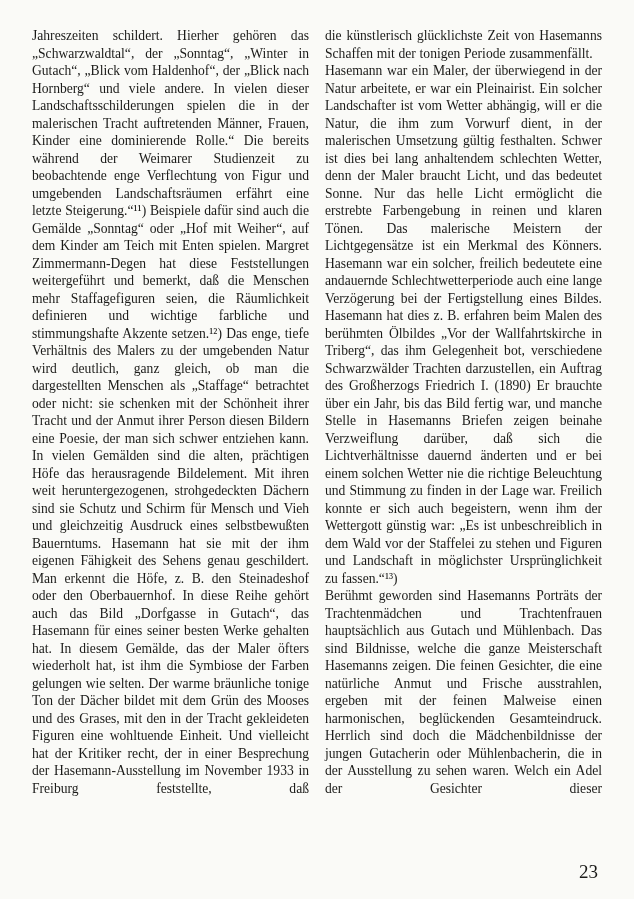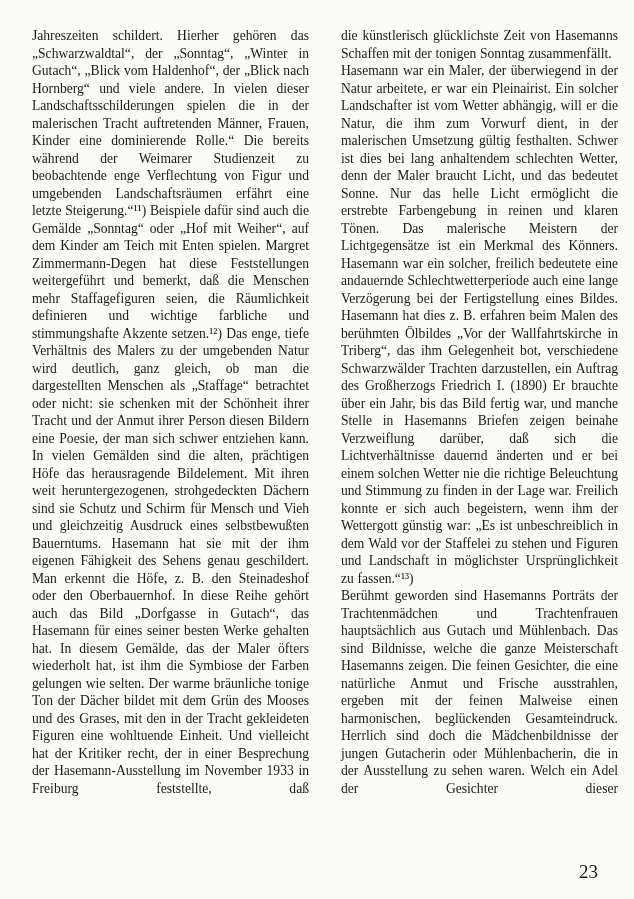--- a/index.html
+++ b/index.html
@@ -17,21 +17,22 @@
     box-sizing: border-box;
     width: 634px;
     height: 899px;
     padding: 27px 32px 0 32px;
     background: var(--paper, #fafaf7);
     color: var(--ink, #1a1a18);
     font-family: "Liberation Serif", "DejaVu Serif", serif;
   }
   .columns {
     display: flex;
-    gap: 32px;
+    gap: 16px;
+    justify-content: flex-end;
   }
   .column {
     width: 277px;
     flex: 0 0 277px;
     font-size: 13.6px;
     line-height: 17.5px;
     text-align: justify;
     hyphens: auto;
     -webkit-hyphens: auto;
     word-spacing: 0.02em;
@@ -55,19 +56,19 @@
 </style>
 </head>
 <body>
 
 <div class="page">
   <div class="columns">
     <div class="column" lang="de">
       <p class="continues">Jahreszeiten schildert. Hierher gehören das „Schwarzwaldtal“, der „Sonntag“, „Winter in Gutach“, „Blick vom Haldenhof“, der „Blick nach Hornberg“ und viele andere. In vielen dieser Landschaftsschilderungen spielen die in der malerischen Tracht auftretenden Männer, Frauen, Kinder eine dominierende Rolle.“ Die bereits während der Weimarer Studienzeit zu beobachtende enge Verflechtung von Figur und umgebenden Landschaftsräumen erfährt eine letzte Steigerung.“¹¹) Beispiele dafür sind auch die Gemälde „Sonntag“ oder „Hof mit Weiher“, auf dem Kinder am Teich mit Enten spielen. Margret Zimmermann-Degen hat diese Feststellungen weitergeführt und bemerkt, daß die Menschen mehr Staffagefiguren seien, die Räumlichkeit definieren und wichtige farbliche und stimmungshafte Akzente setzen.¹²) Das enge, tiefe Verhältnis des Malers zu der umgebenden Natur wird deutlich, ganz gleich, ob man die dargestellten Menschen als „Staffage“ betrachtet oder nicht: sie schenken mit der Schönheit ihrer Tracht und der Anmut ihrer Person diesen Bildern eine Poesie, der man sich schwer entziehen kann. In vielen Gemälden sind die alten, prächtigen Höfe das herausragende Bildelement. Mit ihren weit heruntergezogenen, strohgedeckten Dächern sind sie Schutz und Schirm für Mensch und Vieh und gleichzeitig Ausdruck eines selbstbewußten Bauerntums. Hasemann hat sie mit der ihm eigenen Fähigkeit des Sehens genau geschildert. Man erkennt die Höfe, z. B. den Steinadeshof oder den Oberbauernhof. In diese Reihe gehört auch das Bild „Dorfgasse in Gutach“, das Hasemann für eines seiner besten Werke gehalten hat. In diesem Gemälde, das der Maler öfters wiederholt hat, ist ihm die Symbiose der Farben gelungen wie selten. Der warme bräunliche tonige Ton der Dächer bildet mit dem Grün des Mooses und des Grases, mit den in der Tracht gekleideten Figuren eine wohltuende Einheit. Und vielleicht hat der Kritiker recht, der in einer Besprechung der Hasemann-Ausstellung im November 1933 in Freiburg feststellte, daß</p>
     </div>
     <div class="column" lang="de">
-      <p>die künstlerisch glücklichste Zeit von Hasemanns Schaffen mit der tonigen Sonntag zusammenfällt.</p>
+      <p>die künstlerisch glücklichste Zeit von Hasemanns Schaffen mit der tonigen Periode zusammenfällt.</p>
       <p>Hasemann war ein Maler, der überwiegend in der Natur arbeitete, er war ein Pleinairist. Ein solcher Landschafter ist vom Wetter abhängig, will er die Natur, die ihm zum Vorwurf dient, in der malerischen Umsetzung gültig festhalten. Schwer ist dies bei lang anhaltendem schlechten Wetter, denn der Maler braucht Licht, und das bedeutet Sonne. Nur das helle Licht ermöglicht die erstrebte Farbengebung in reinen und klaren Tönen. Das malerische Meistern der Lichtgegensätze ist ein Merkmal des Könners. Hasemann war ein solcher, freilich bedeutete eine andauernde Schlechtwetterperiode auch eine lange Verzögerung bei der Fertigstellung eines Bildes. Hasemann hat dies z. B. erfahren beim Malen des berühmten Ölbildes „Vor der Wallfahrtskirche in Triberg“, das ihm Gelegenheit bot, verschiedene Schwarzwälder Trachten darzustellen, ein Auftrag des Großherzogs Friedrich I. (1890) Er brauchte über ein Jahr, bis das Bild fertig war, und manche Stelle in Hasemanns Briefen zeigen beinahe Verzweiflung darüber, daß sich die Lichtverhältnisse dauernd änderten und er bei einem solchen Wetter nie die richtige Beleuchtung und Stimmung zu finden in der Lage war. Freilich konnte er sich auch begeistern, wenn ihm der Wettergott günstig war: „Es ist unbeschreiblich in dem Wald vor der Staffelei zu stehen und Figuren und Landschaft in möglichster Ursprünglichkeit zu fassen.“¹³)</p>
       <p class="continues">Berühmt geworden sind Hasemanns Porträts der Trachtenmädchen und Trachtenfrauen hauptsächlich aus Gutach und Mühlenbach. Das sind Bildnisse, welche die ganze Meisterschaft Hasemanns zeigen. Die feinen Gesichter, die eine natürliche Anmut und Frische ausstrahlen, ergeben mit der feinen Malweise einen harmonischen, beglückenden Gesamteindruck. Herrlich sind doch die Mädchenbildnisse der jungen Gutacherin oder Mühlenbacherin, die in der Ausstellung zu sehen waren. Welch ein Adel der Gesichter dieser</p>
     </div>
   </div>
   <div class="page-number">23</div>
 </div>
 
 </body></html>

